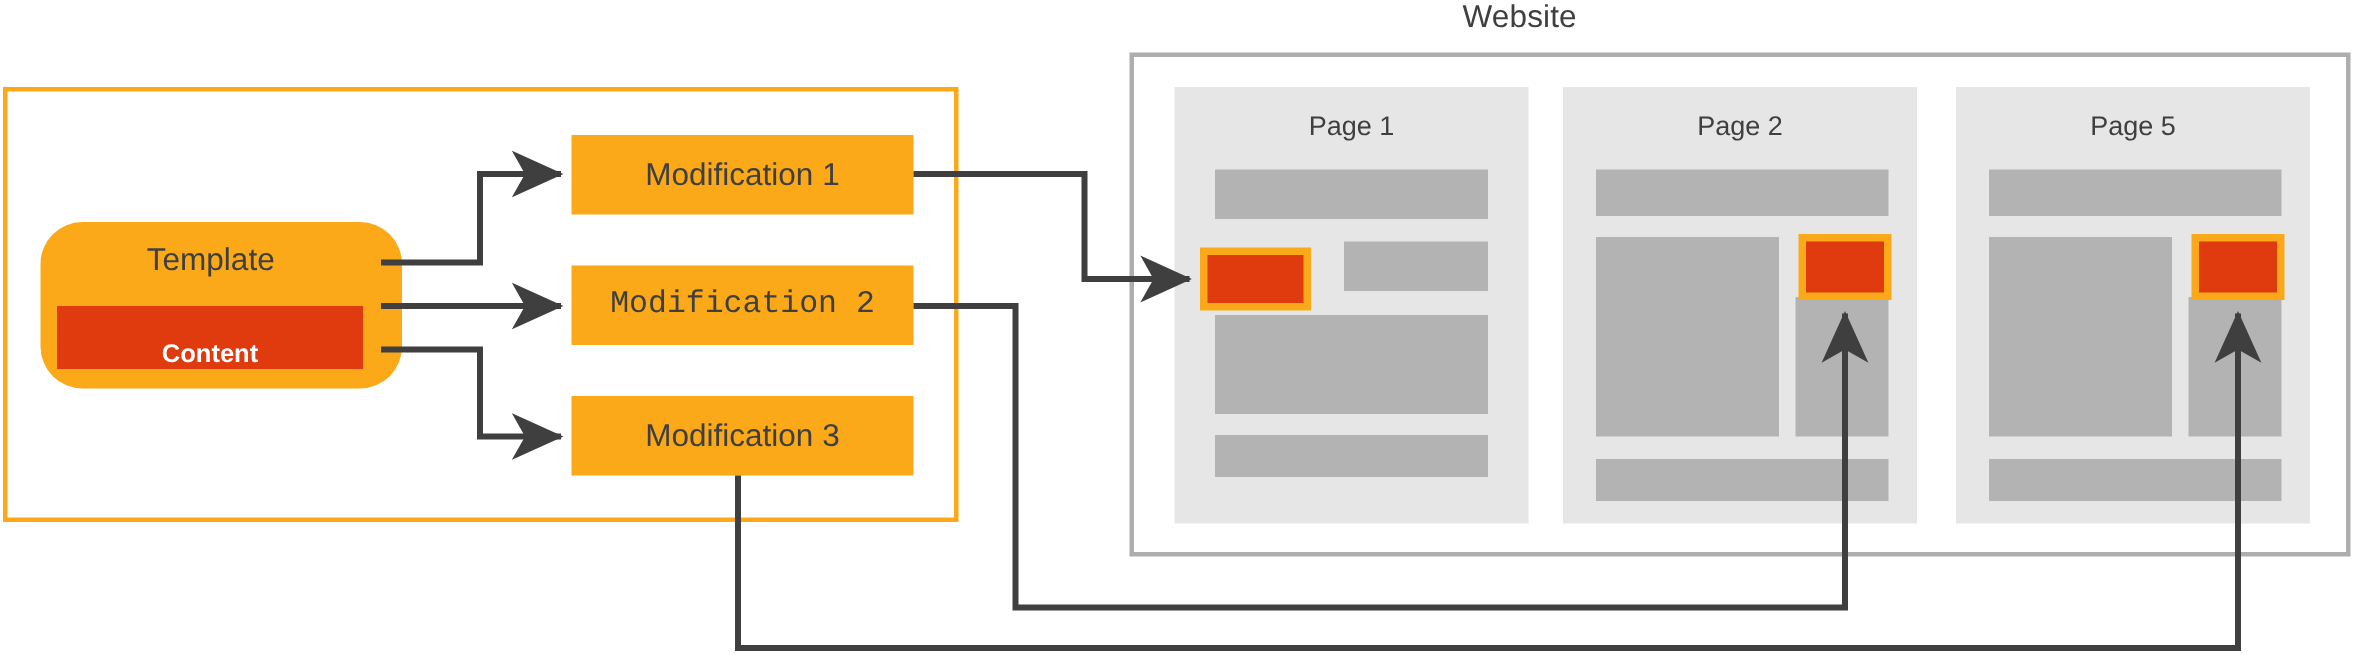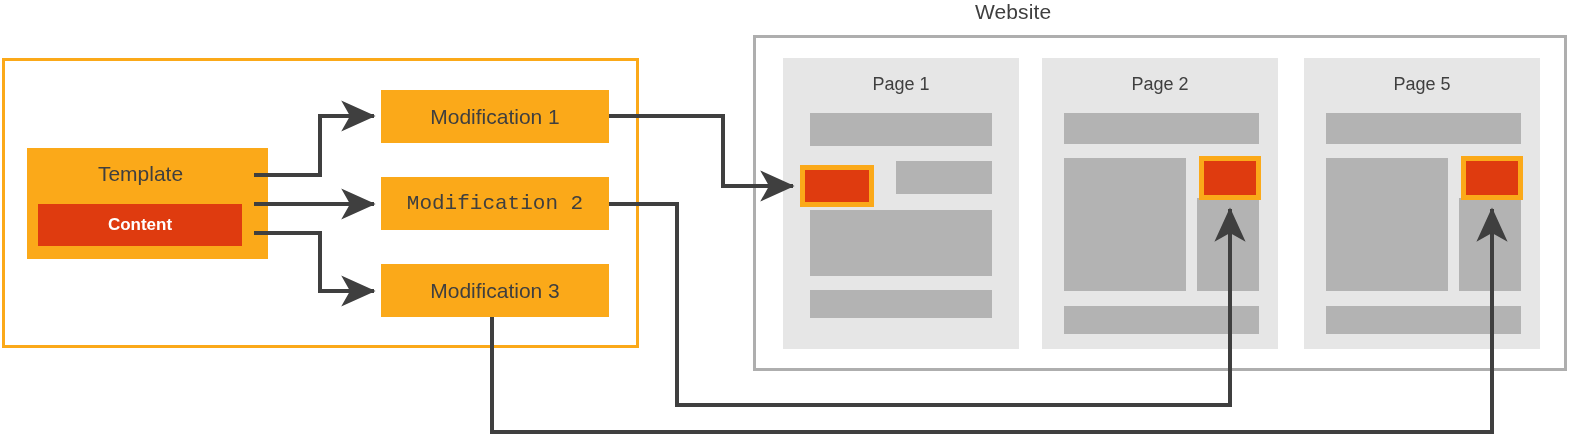--- a/index.html
+++ b/index.html
@@ -59,34 +59,35 @@
   }
   .node-label {
     font-size: 21px;
     color: #3f3f3f;
     white-space: nowrap;
   }
   #template-box {
     left: 27px; top: 148px;
     width: 241px; height: 111px;
     display: block;
+    border-radius: 28px;
   }
   #template-label {
     position: absolute;
     left: 0; top: 14px;
     width: 227px;
     text-align: center;
   }
   #content-box {
     position: absolute;
     left: 11px; top: 56px;
     width: 204px; height: 42px;
     background: #DF3B0F;
     display: flex;
-    align-items: center;
+    align-items: flex-end;
     justify-content: center;
   }
   #content-label {
     font-size: 17px;
     color: #ffffff;
     font-weight: bold;
     white-space: nowrap;
   }
   #mod1-box { left: 381px; top: 90px;  width: 228px; height: 53px; }
   #mod2-box { left: 381px; top: 177px; width: 228px; height: 53px; font-family: Liberation Mono, monospace; }

